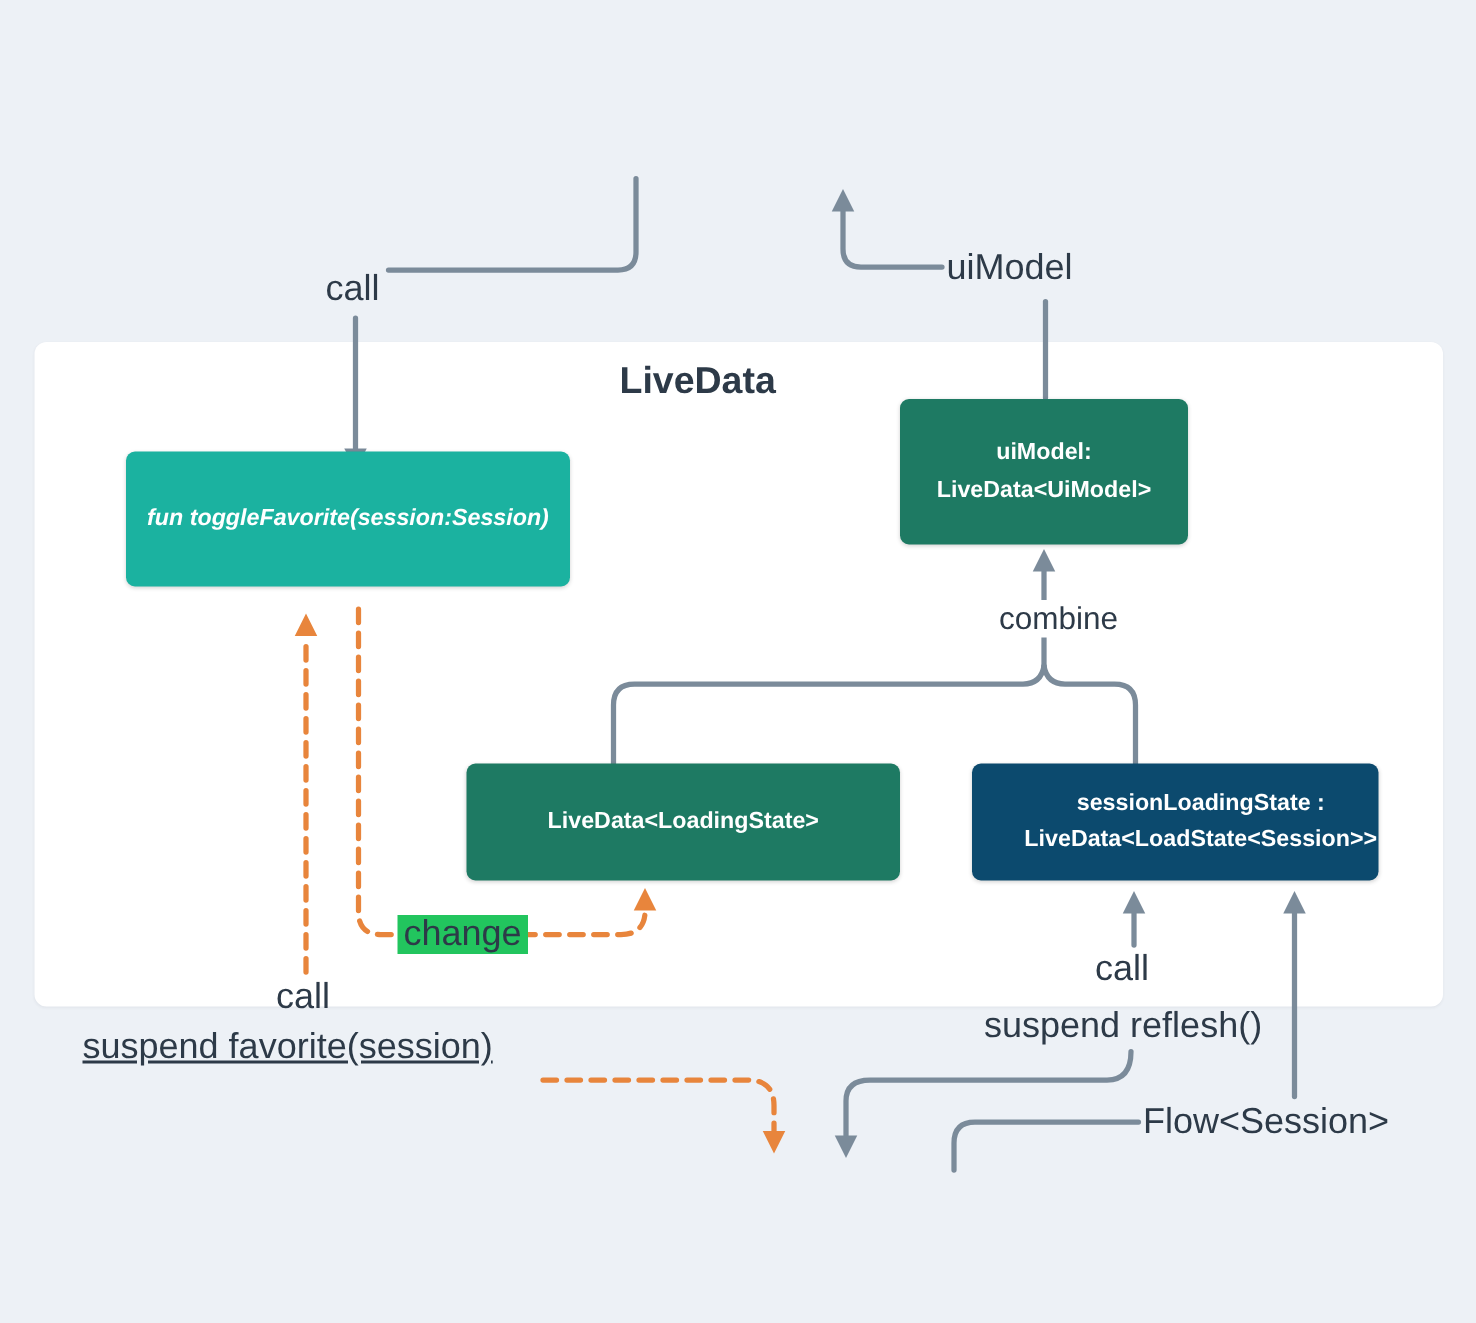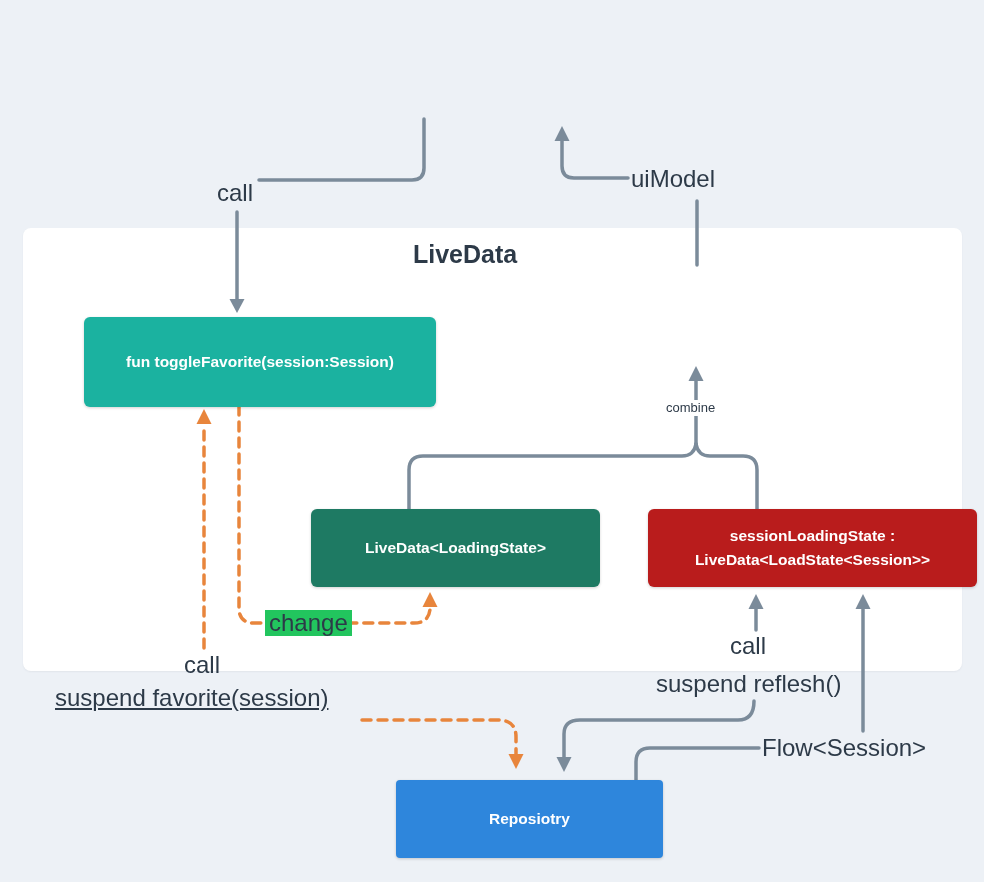--- a/index.html
+++ b/index.html
@@ -42,38 +42,40 @@
     border-radius: 6px;
     box-shadow: 0 1px 3px rgba(0,0,0,0.18);
     line-height: 1.55;
   }
   #node-fragment {
     left: 371px; top: 23px; width: 277px; height: 95px;
     background: #e8853c;
     font-size: 16px;
   }
   #node-toggle-favorite {
-    left: 84px; top: 317px; width: 352px; height: 90px;
+    left: 84px; top: 301px; width: 296px; height: 90px;
     background: #1bb2a0;
     font-size: 15.5px;
+    font-style: italic;
   }
   #node-ui-model {
     left: 600px; top: 266px; width: 192px; height: 97px;
     background: #1e7a63;
     font-size: 15.5px;
   }
   #node-favorite-loading {
     left: 311px; top: 509px; width: 289px; height: 78px;
     background: #1e7a63;
     font-size: 15.5px;
   }
   #node-session-loading {
-    left: 648px; top: 509px; width: 329px; height: 78px;
-    background: #b91c1c;
+    left: 648px; top: 509px; width: 237px; height: 78px;
+    background: #0c4a6e;
     font-size: 15.5px;
+    padding-left: 34px;
   }
   #node-repository {
     left: 396px; top: 780px; width: 267px; height: 78px;
     background: #2e86dc;
     border-radius: 4px;
     font-size: 15.5px;
   }
   .edge-label {
     position: absolute;
     z-index: 3;
@@ -84,21 +86,21 @@
   }
   #label-viewmodel {
     left: 413px; top: 241px;
     font-size: 25px;
     font-weight: bold;
   }
   #label-call-top      { left: 217px; top: 180px; }
   #label-observe       { left: 631px; top: 166px; }
   #label-combine {
     left: 662px; top: 400px;
-    font-size: 13px;
+    font-size: 21px;
     background: #ffffff;
     padding: 1px 4px;
   }
   #label-change {
     left: 265px; top: 610px;
     background: #22c55e;
     padding: 0 4px;
   }
   #label-call-left     { left: 184px; top: 652px; }
   #label-suspend-favorite { left: 55px;  top: 685px; text-decoration: underline; }
@@ -149,33 +151,34 @@
       <polygon points="422.5,607 437.5,607 430,592"></polygon>
       <polygon points="508.5,754 523.5,754 516,769"></polygon>
     </g>
   </svg>
 
 
   <div class="node" id="node-toggle-favorite">
     <span>fun toggleFavorite(session:Session)</span>
   </div>
 
+  <div class="node" id="node-ui-model">
+    <span>uiModel:</span>
+    <span>LiveData&lt;UiModel&gt;</span>
+  </div>
 
   <div class="node" id="node-favorite-loading">
     <span>LiveData&lt;LoadingState&gt;</span>
   </div>
 
   <div class="node" id="node-session-loading">
     <span>sessionLoadingState :</span>
     <span>LiveData&lt;LoadState&lt;Session&gt;&gt;</span>
   </div>
 
-  <div class="node" id="node-repository">
-    <span>Reposiotry</span>
-  </div>
 
   <div class="edge-label" id="label-viewmodel">LiveData</div>
 
   <div class="edge-label" id="label-call-top">call</div>
 
   <div class="edge-label" id="label-observe">uiModel</div>
 
   <div class="edge-label" id="label-combine">combine</div>
 
   <div class="edge-label" id="label-change">change</div>

